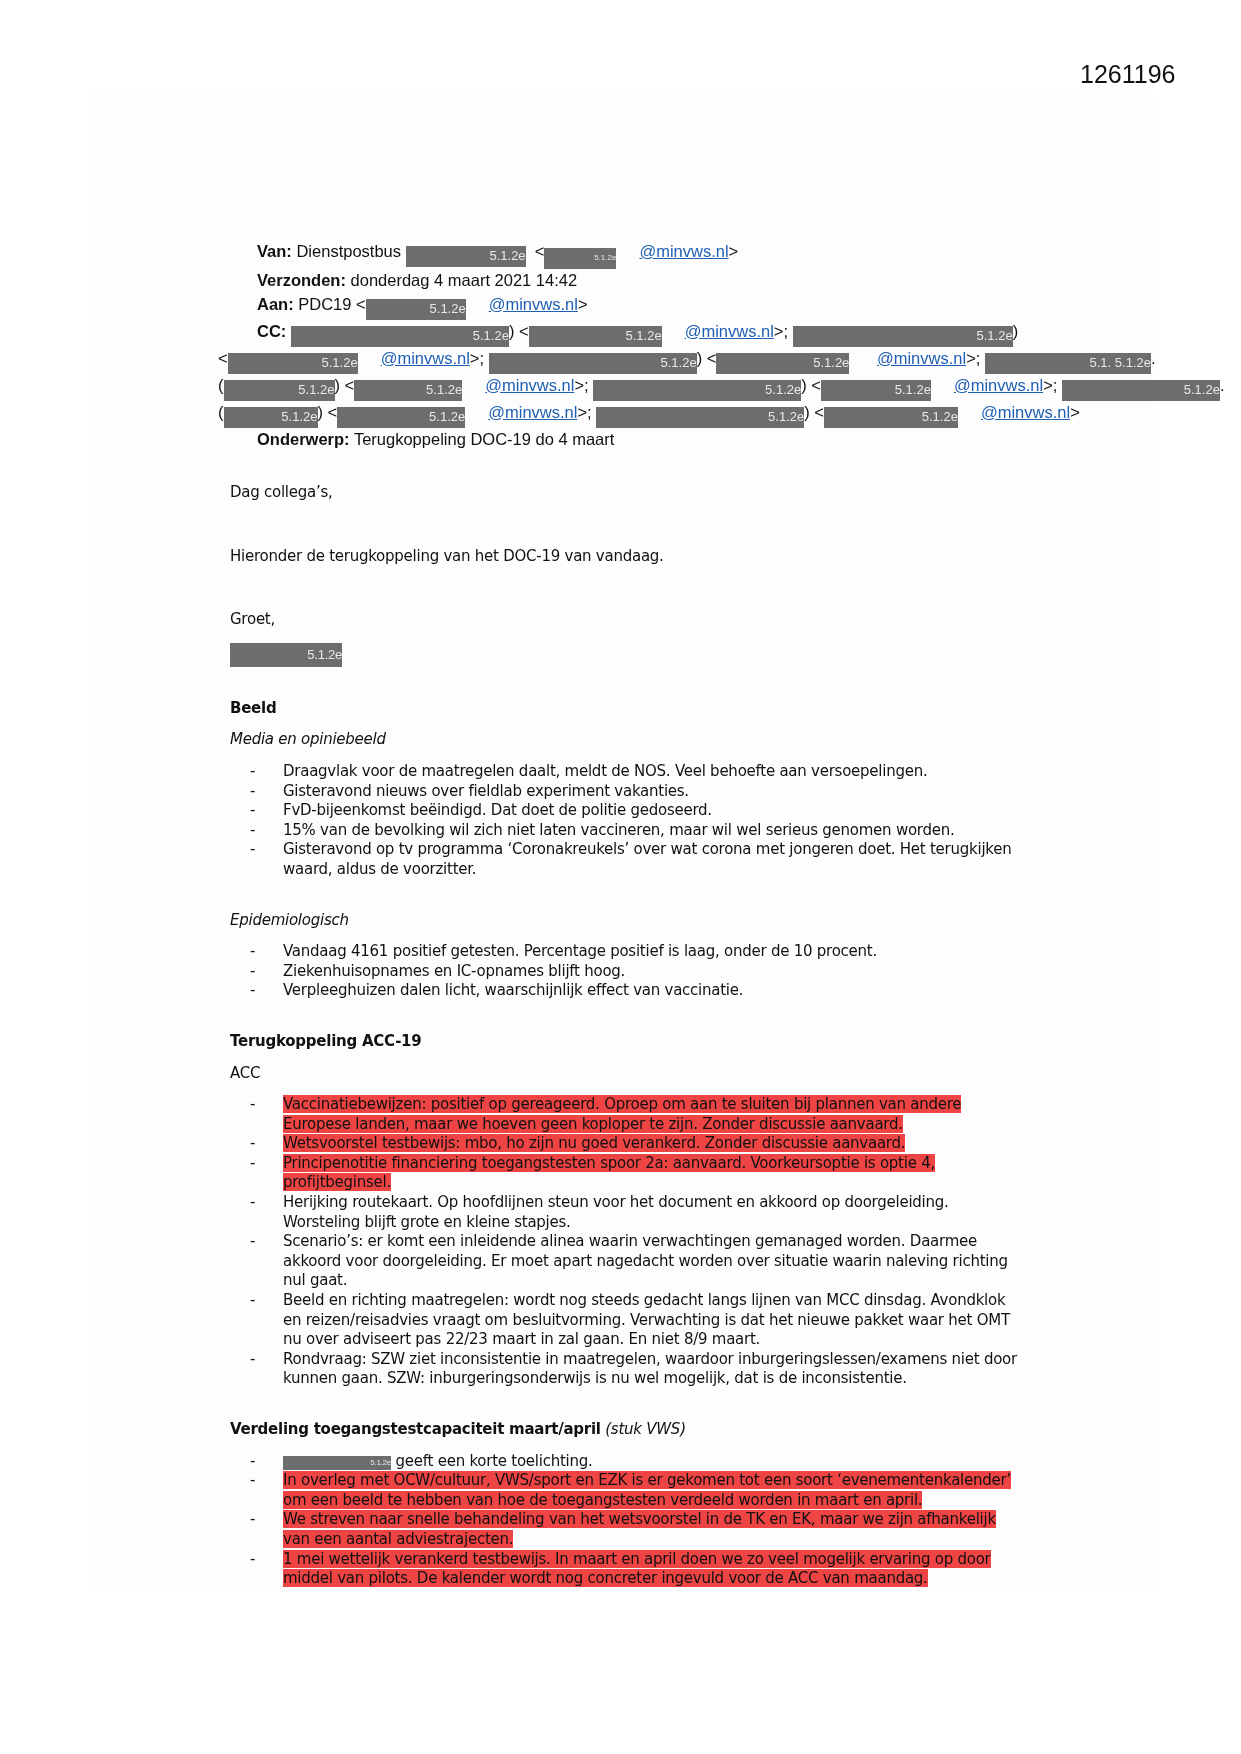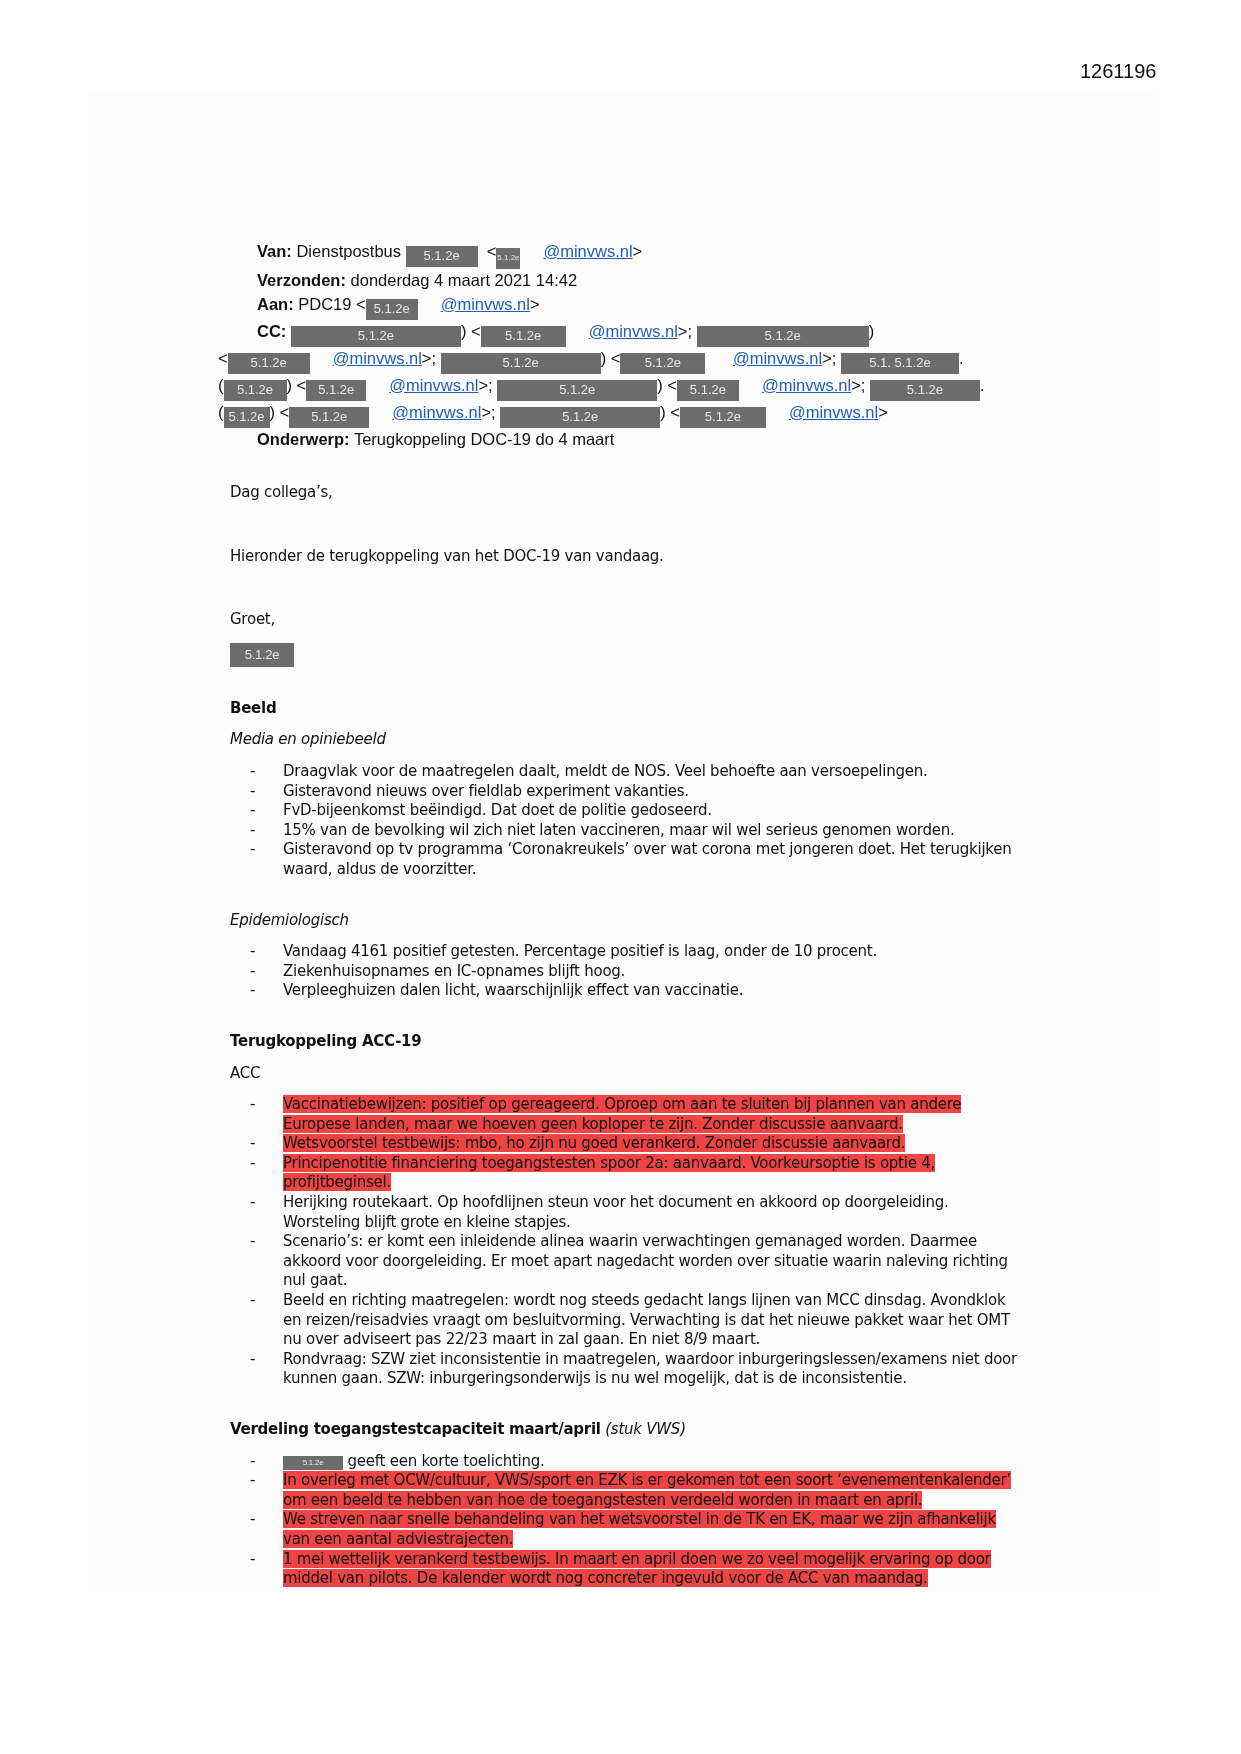--- a/index.html
+++ b/index.html
@@ -2,36 +2,36 @@
 <html><head>
 <meta charset="utf-8">
 <style>
   html, body { margin: 0; padding: 0; }
   body {
     width: 1241px; height: 1754px; background: #ffffff; position: relative;
     font-family: "DejaVu Sans", sans-serif; color: #111; overflow: hidden;
   }
   .doc-id {
     position: absolute; left: 1080px; top: 60px;
-    font-family: "Liberation Sans", sans-serif; font-size: 20px; color: #111;
+    font-family: "Liberation Sans", sans-serif; font-size: 25px; color: #111;
   }
   .page {
     position: absolute; left: 88px; top: 90px; width: 1065px; height: 1502px;
     background: #fdfdfd;
   }
   .content {
     position: absolute; left: 218px; top: 240px; width: 800px;
     font-size: 15px; line-height: 19.6px;
   }
   .hdr { font-family: "Liberation Sans", sans-serif; font-size: 16.5px; line-height: 23.5px; white-space: nowrap; }
   .hdr b { font-weight: bold; margin-left: 39px; }
   .red {
     display: inline-block; background: #6d6d6d; color: #e8e8e8;
     font-family: "Liberation Sans", sans-serif; font-size: 13px;
-    text-align: center; height: 21px; line-height: 19px; vertical-align: -3px;
+    text-align: right; height: 21px; line-height: 19px; vertical-align: -3px; padding-left: 48px;
   }
   .red.sm { font-size: 8px; }
   a.mail { color: #1f5fb4; text-decoration: underline; padding-left: 23px; }
   p { margin: 12px; }
   .gap1 { height: 19px; }
   .gap2 { height: 20px; }
   .b { font-weight: bold; }
   .i { font-style: italic; }
   ul.dash { list-style: none; margin: 0; padding: 0 0 0 65px; }
   ul.dash li { position: relative; }

